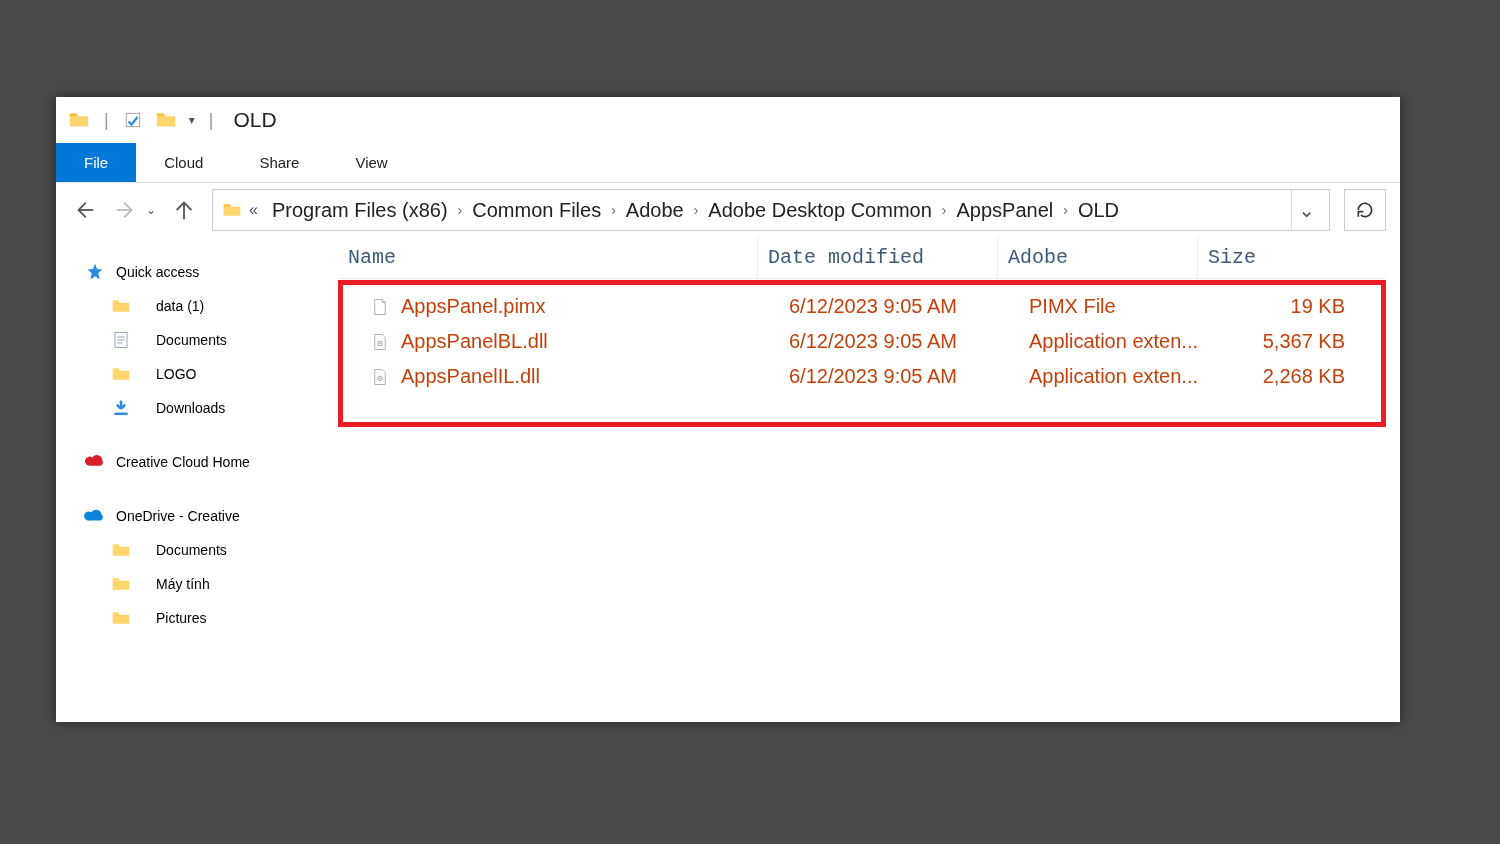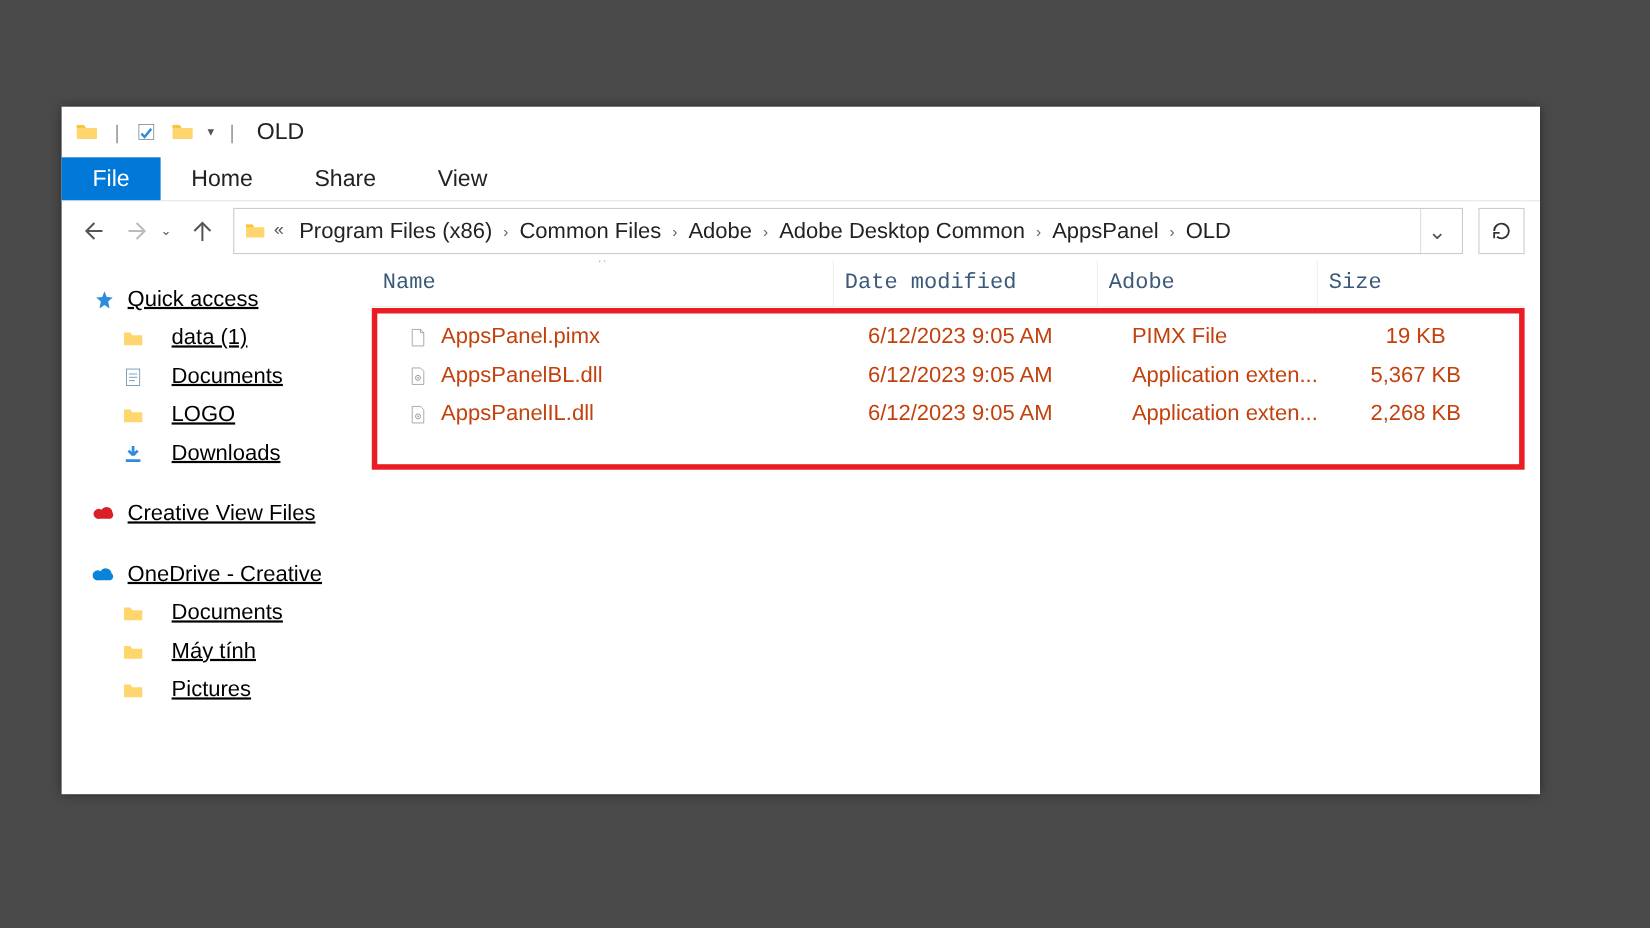--- a/index.html
+++ b/index.html
@@ -42,21 +42,21 @@
   .ribbon-tabs {
     height: 40px;
     display: flex;
     align-items: stretch;
     border-bottom: 1px solid #e5e5e5;
   }
   .ribbon-tab {
     padding: 16px 28px;
     display: flex;
     align-items: center;
-    font-size: 21px;
+    font-size: 15px;
     color: #222;
     cursor: pointer;
   }
   .ribbon-tab.file {
     background: #0078d7;
     color: #fff;
   }
 
   
   .navbar {
@@ -108,22 +108,21 @@
 
   
   .body {
     flex: 1;
     display: flex;
     overflow: hidden;
   }
   .sidebar {
     width: 282px;
     padding: 18px 0 0 28px;
-    font-size: 20px;
-    text-decoration: underline;
+    font-size: 14px;
   }
   .sb-group { margin-bottom: 20px; }
   .sb-head { display:flex; align-items:center; gap:10px; padding:6px 0; cursor:pointer;}
   .sb-item { display:flex; align-items:center; gap:24px; padding:6px 0 6px 26px; cursor:pointer;}
   .ico { width:22px; height:22px; display:inline-flex; align-items:center; justify-content:center;}
 
   
   .content {
     flex: 1;
     padding: 0 14px 0 0;
@@ -155,21 +154,21 @@
     grid-template-columns: 420px 240px 200px 130px;
     align-items: center;
     font-size: 20px;
     color: #c2410c;
     height: 35px;
     cursor: pointer;
     padding-left: 16px;
   }
   .row .cell { padding: 0 10px; white-space:nowrap; overflow:hidden; text-overflow:ellipsis;}
   .row .name-cell { display:flex; align-items:center; gap:10px;}
-  .row .size-cell { text-align: center; padding-right: 4px;}
+  .row .size-cell { text-align: right; padding-right: 4px;}
 
   
   svg { display:block; }
 </style>
 </head>
 <body>
 
 <div class="window">
 
   <div class="titlebar">
@@ -192,21 +191,21 @@
           <path fill="#fcc23b" d="M2 5h7l2 3H2z"></path>
         </svg>
     </span>
     <span class="dropdown-caret">▾</span>
     <span class="sep">|</span>
     <span class="title-text">OLD</span>
   </div>
 
   <div class="ribbon-tabs">
     <div class="ribbon-tab file">File</div>
-    <div class="ribbon-tab">Home</div>
+    <div class="ribbon-tab">Cloud</div>
     <div class="ribbon-tab">Share</div>
     <div class="ribbon-tab">View</div>
   </div>
 
   <div class="navbar">
     <span class="nav-btn">
       <svg width="22" height="22" viewBox="0 0 24 24">
           <path d="M14 4l-8 8 8 8" fill="none" stroke="#555" stroke-width="2"></path>
           <path d="M6 12h16" fill="none" stroke="#555" stroke-width="2"></path>
         </svg>
@@ -306,21 +305,21 @@
         </div>
       </div>
 
       <div class="sb-group">
         <div class="sb-head" style="padding-left:0">
           <span class="ico">
               <svg width="22" height="22" viewBox="0 0 24 24">
                 <path fill="#da1f26" d="M7 16a5 5 0 1 1 2-9 6 6 0 0 1 11 3 4 4 0 0 1-2 6z"></path>
               </svg>
             </span>
-          <span>Creative View Files</span>
+          <span>Creative Cloud Home</span>
         </div>
       </div>
 
       <div class="sb-group">
         <div class="sb-head" style="padding-left:0">
           <span class="ico">
               <svg width="22" height="22" viewBox="0 0 24 24">
                 <path fill="#0a84d8" d="M6 17a5 5 0 1 1 2-9 6 6 0 0 1 11 2 4 4 0 0 1-1 7z"></path>
               </svg>
             </span>

